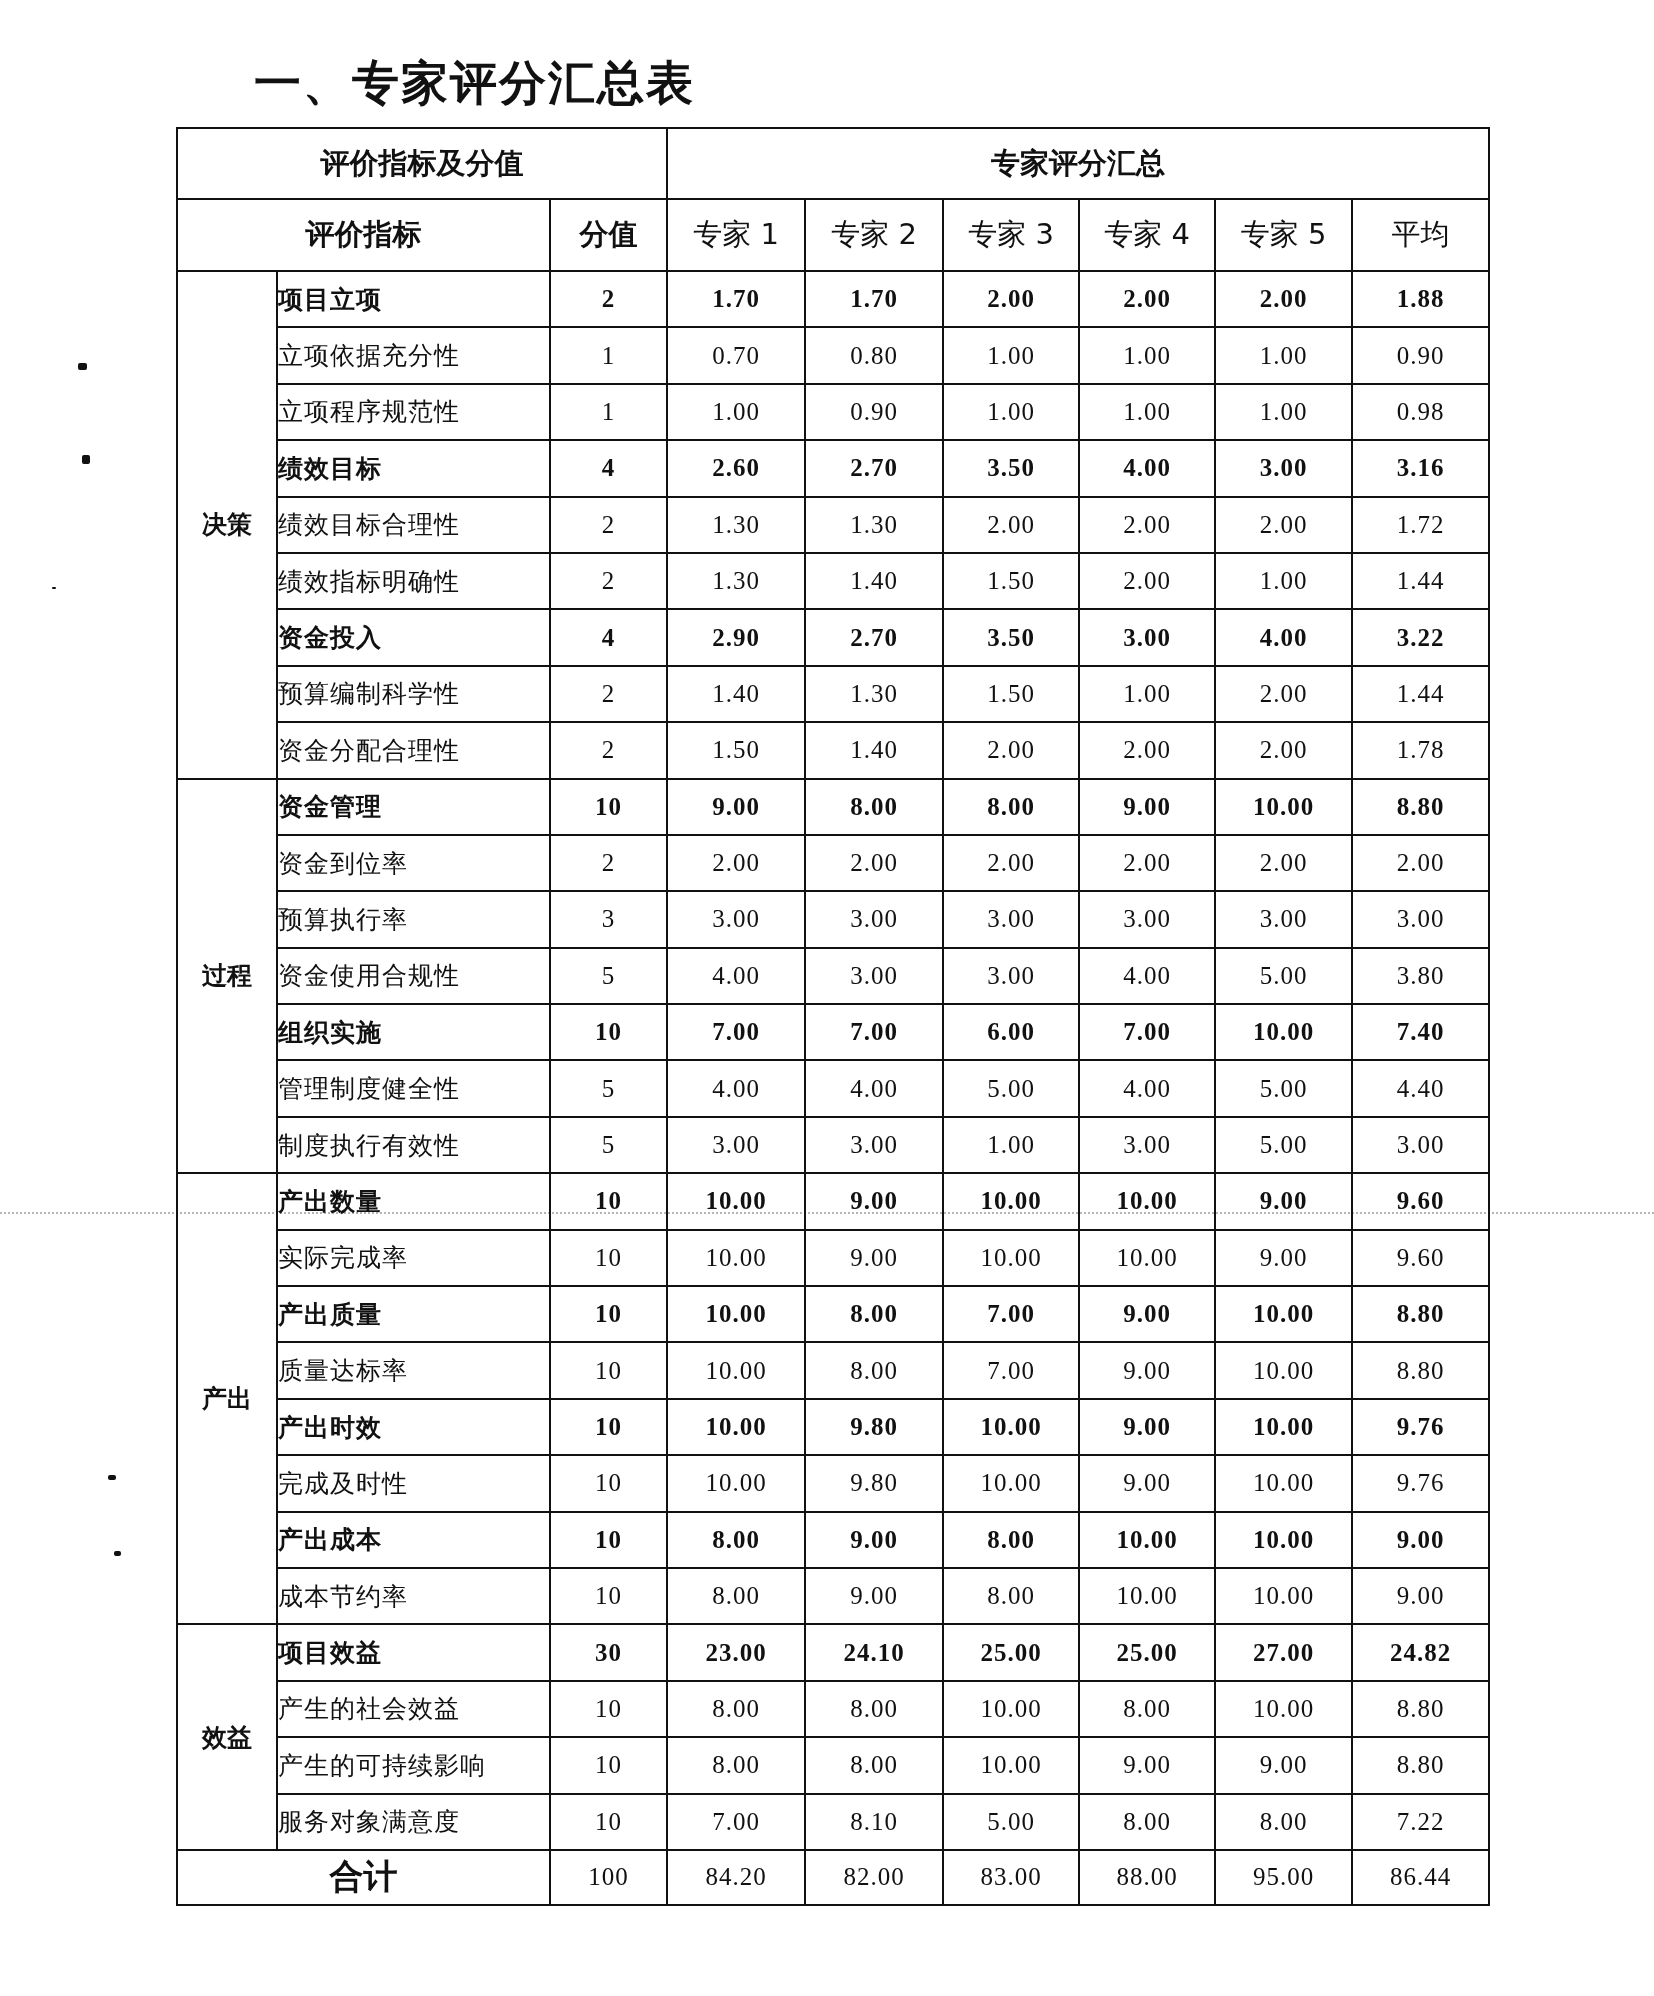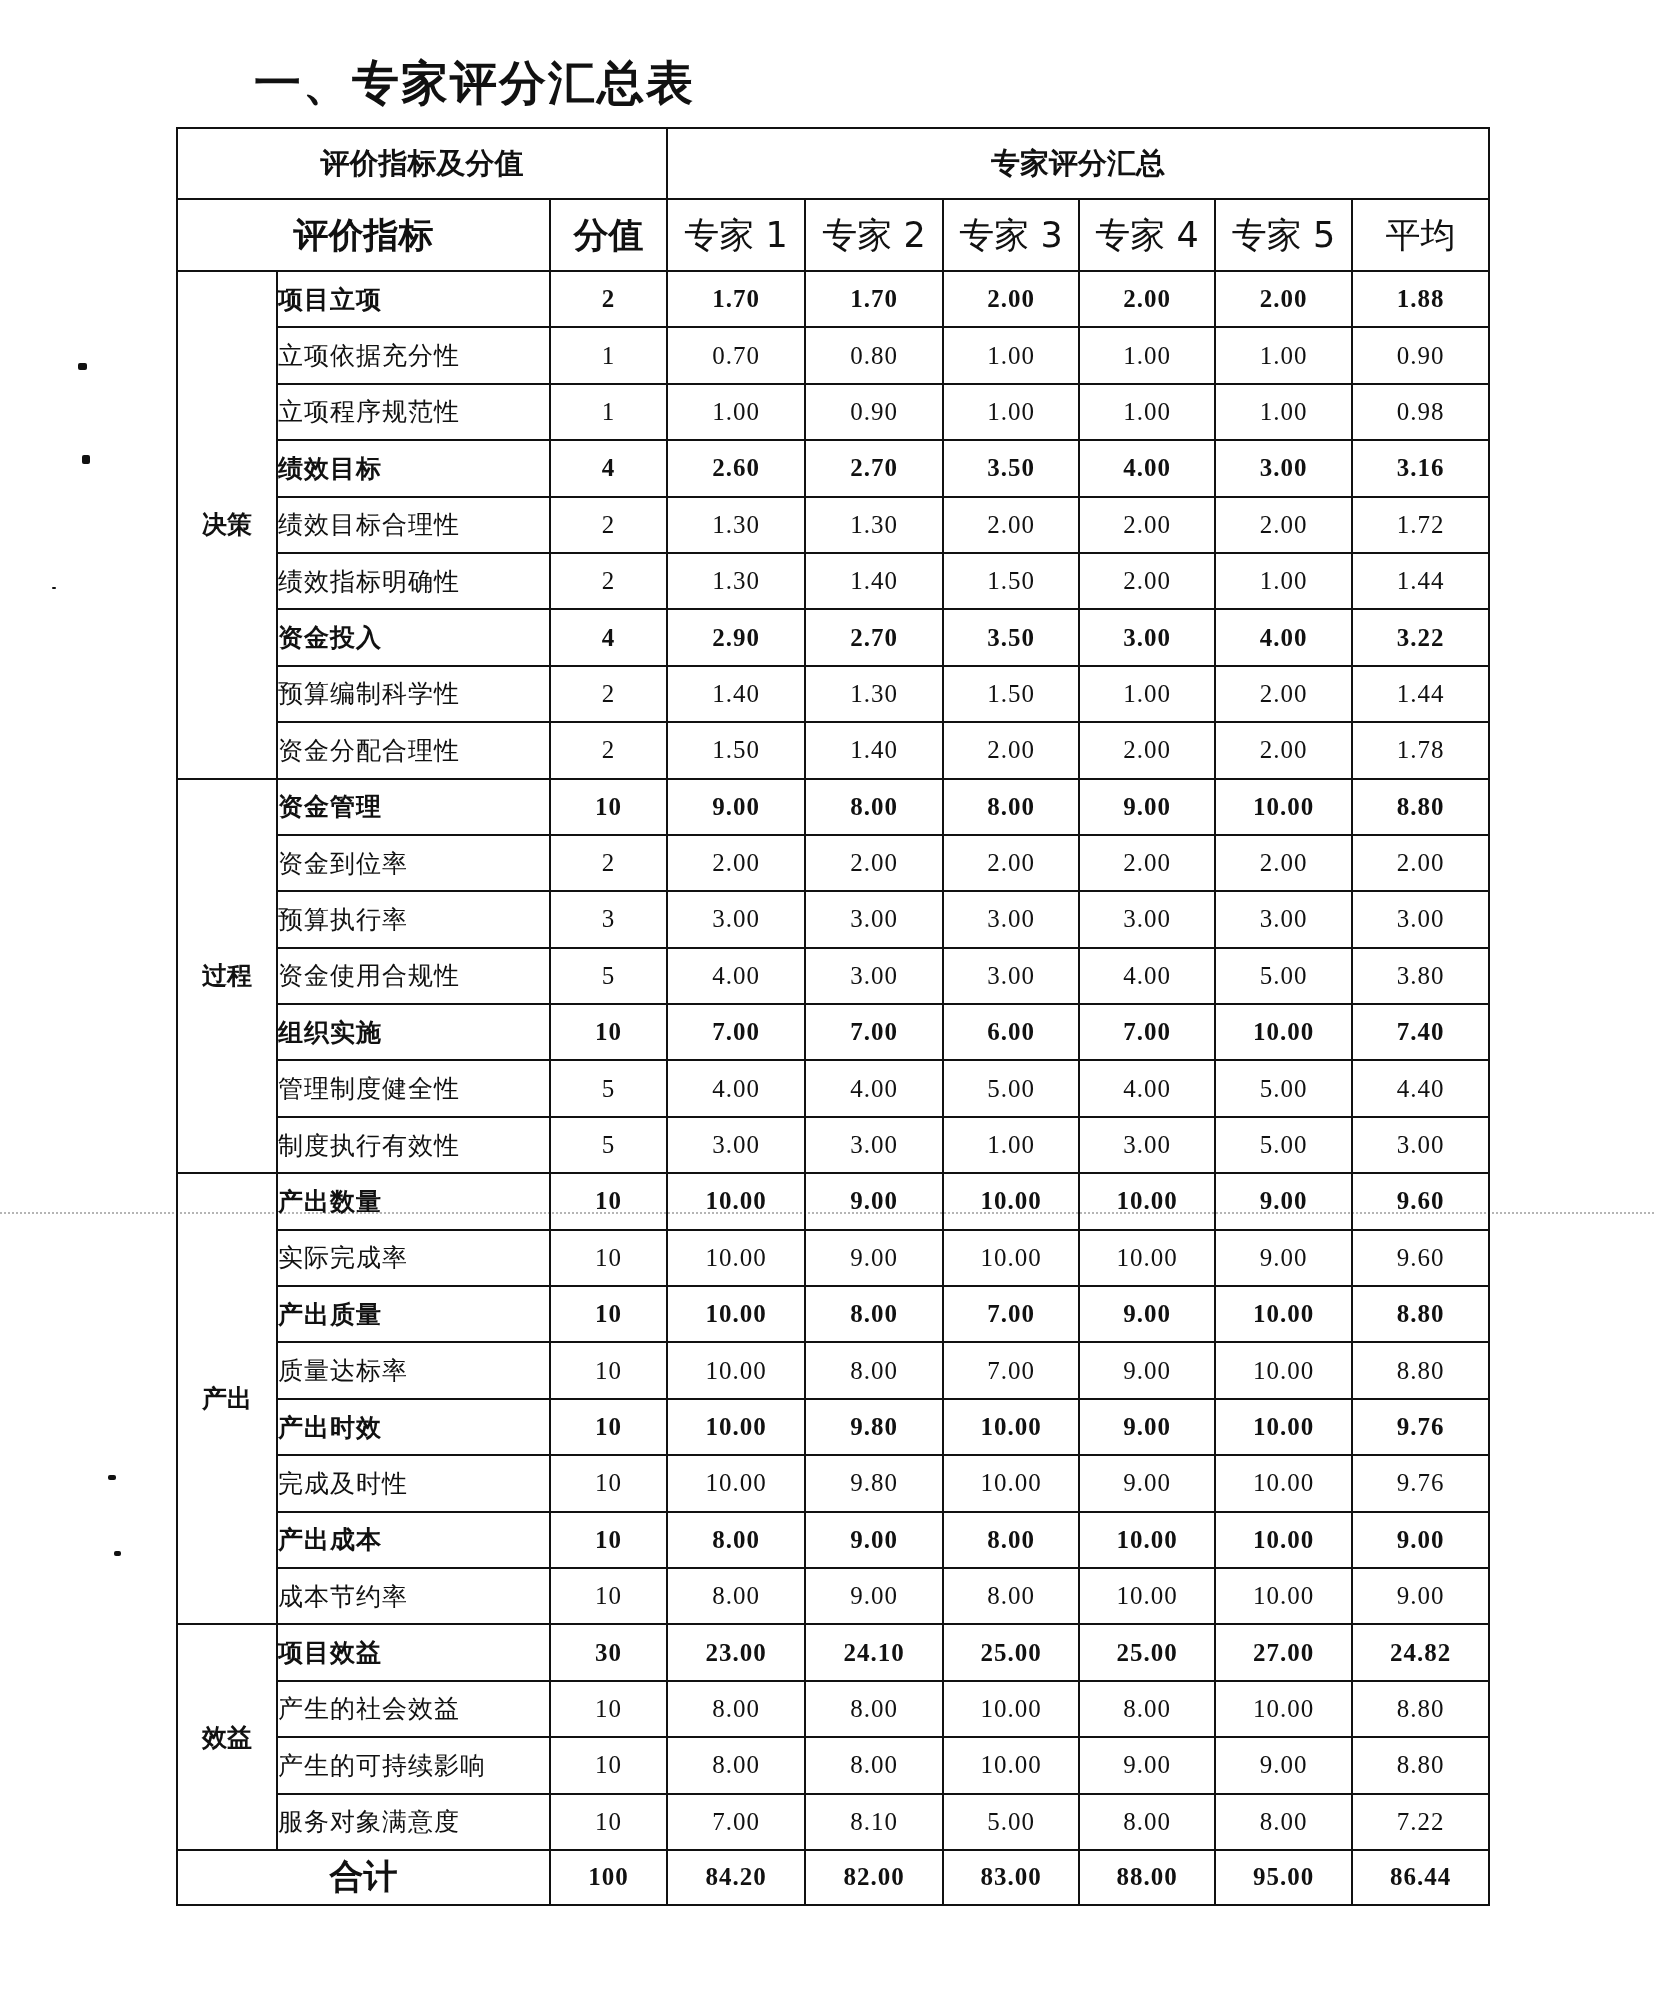--- a/index.html
+++ b/index.html
@@ -14,38 +14,38 @@
   }
   table.score-table {
     position: absolute; left: 176px; top: 127px;
     border-collapse: collapse; table-layout: fixed; width: 1312px;
   }
   .score-table td, .score-table th {
     border: 2.5px solid #111; padding: 0; text-align: center; vertical-align: middle;
     font-weight: normal; overflow: hidden; white-space: nowrap;
   }
   .score-table .hdr1 td { height: 69px; font-family: Liberation Serif, serif; font-size: 29px; font-weight: bold; }
-  .score-table .hdr2 td { height: 70px; font-family: "DejaVu Sans", "Liberation Sans", sans-serif; font-size: 35px; font-weight: bold; margin-top: 16px; }
+  .score-table .hdr2 td { height: 70px; font-family: "DejaVu Sans", "Liberation Sans", sans-serif; font-size: 29px; font-weight: bold; margin-top: 16px; }
   .score-table .hdr2 td.expert-col { font-weight: normal; }
   .score-table tr.data-row td { height: 54.4px; font-size: 25px; }
   .score-table td.category-cell {
     font-family: "DejaVu Sans", "Liberation Sans", sans-serif; font-size: 27px; font-weight: bold; border-radius: 9px;
   }
   .score-table td.indicator-cell {
     text-align: left; 
     font-family: "DejaVu Sans", "Liberation Sans", sans-serif; font-size: 26px; letter-spacing: 1px;
   }
   .score-table td.num-cell { font-family: "Liberation Serif", "DejaVu Serif", serif; font-size: 28px; letter-spacing: 1px; }
   .score-table tr.level1 td.indicator-cell { font-weight: bold; }
   .score-table tr.level1 td.num-cell { font-weight: bold; }
   .score-table tr.total-row td { height: 53px; }
   .score-table tr.total-row td.total-label {
     font-family: Liberation Serif, serif; font-size: 34px; font-weight: bold;
   }
-  .score-table tr.total-row td.num-cell { font-weight: bold; }
+  .score-table tr.total-row td.num-cell { font-weight: normal; }
   .dotted-line {
     position: absolute; left: 0; top: 1212px; width: 1654px; height: 0;
     border-top: 2px dotted #b5b5b5;
   }
   .speck { position: absolute; background: #111; border-radius: 2px; }
 </style>
 </head>
 <body>
 
 <div class="doc-title">一、专家评分汇总表</div>

